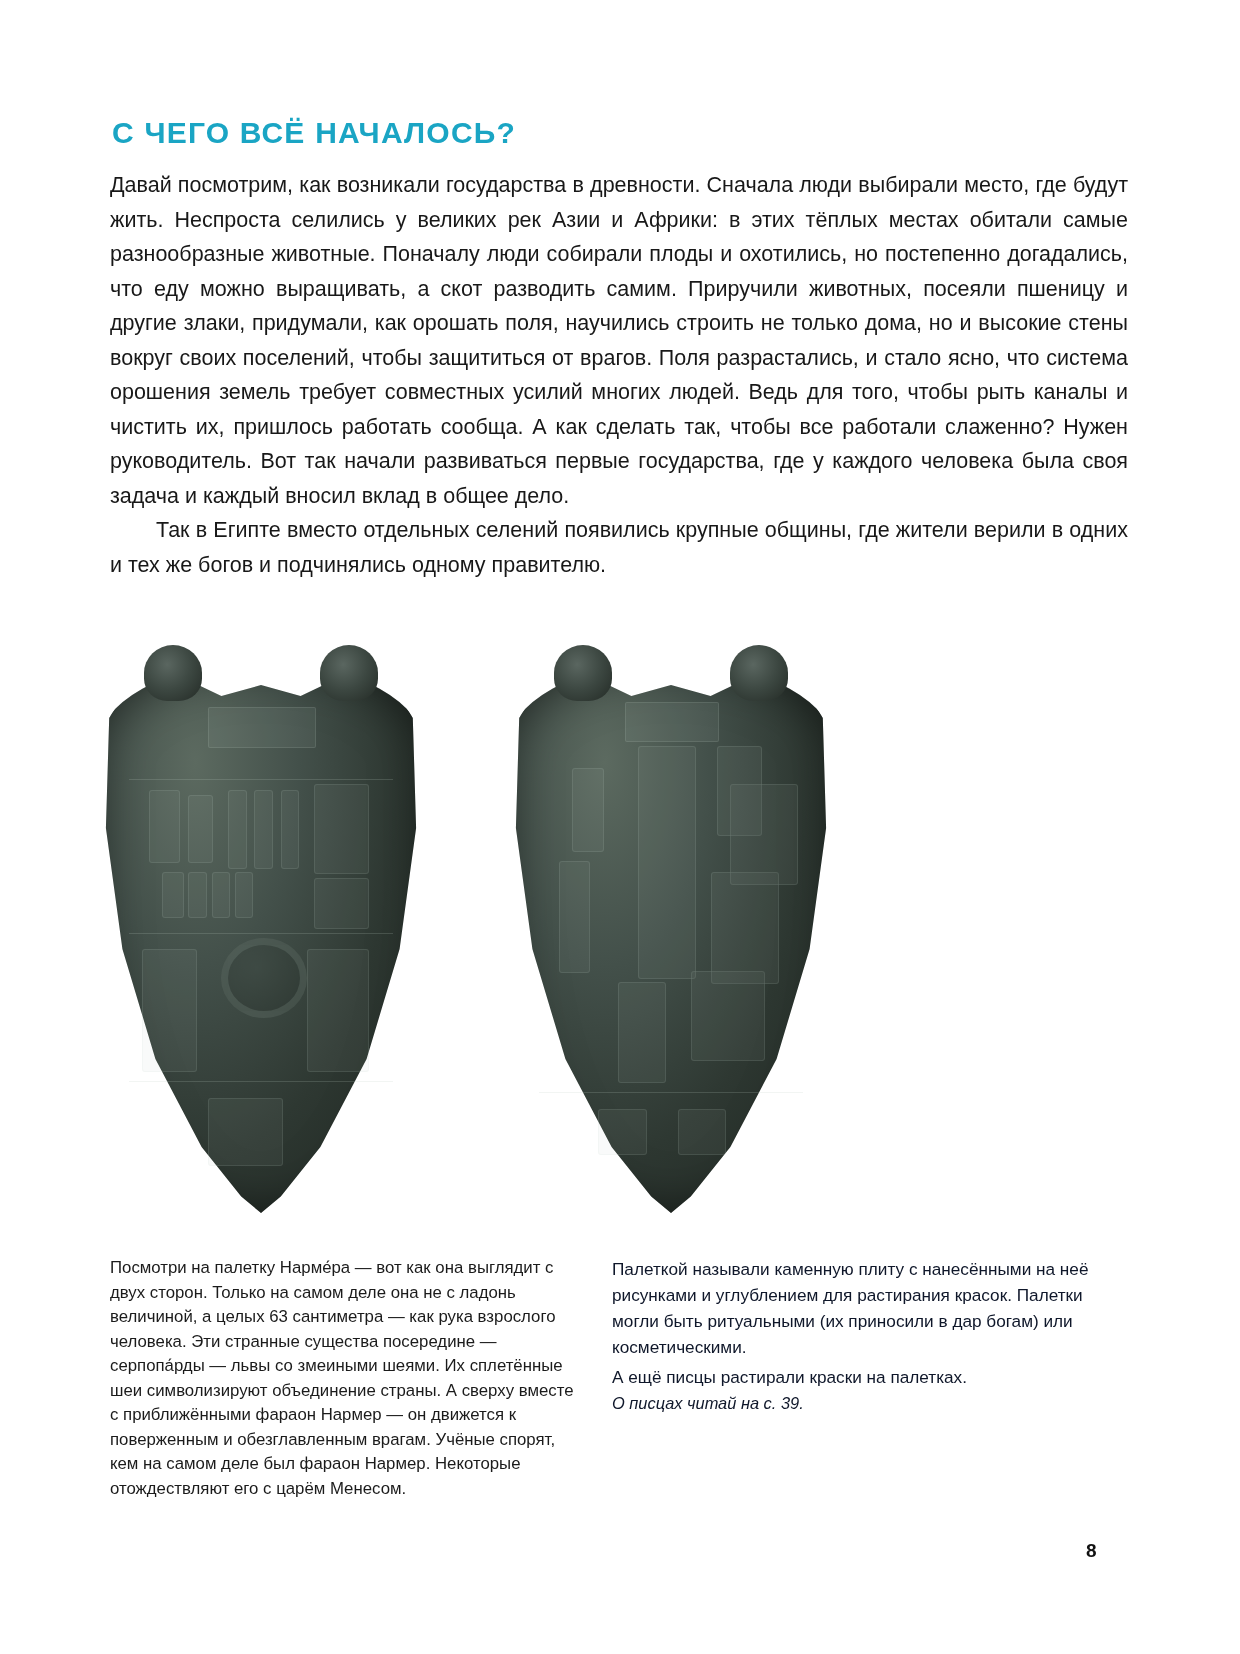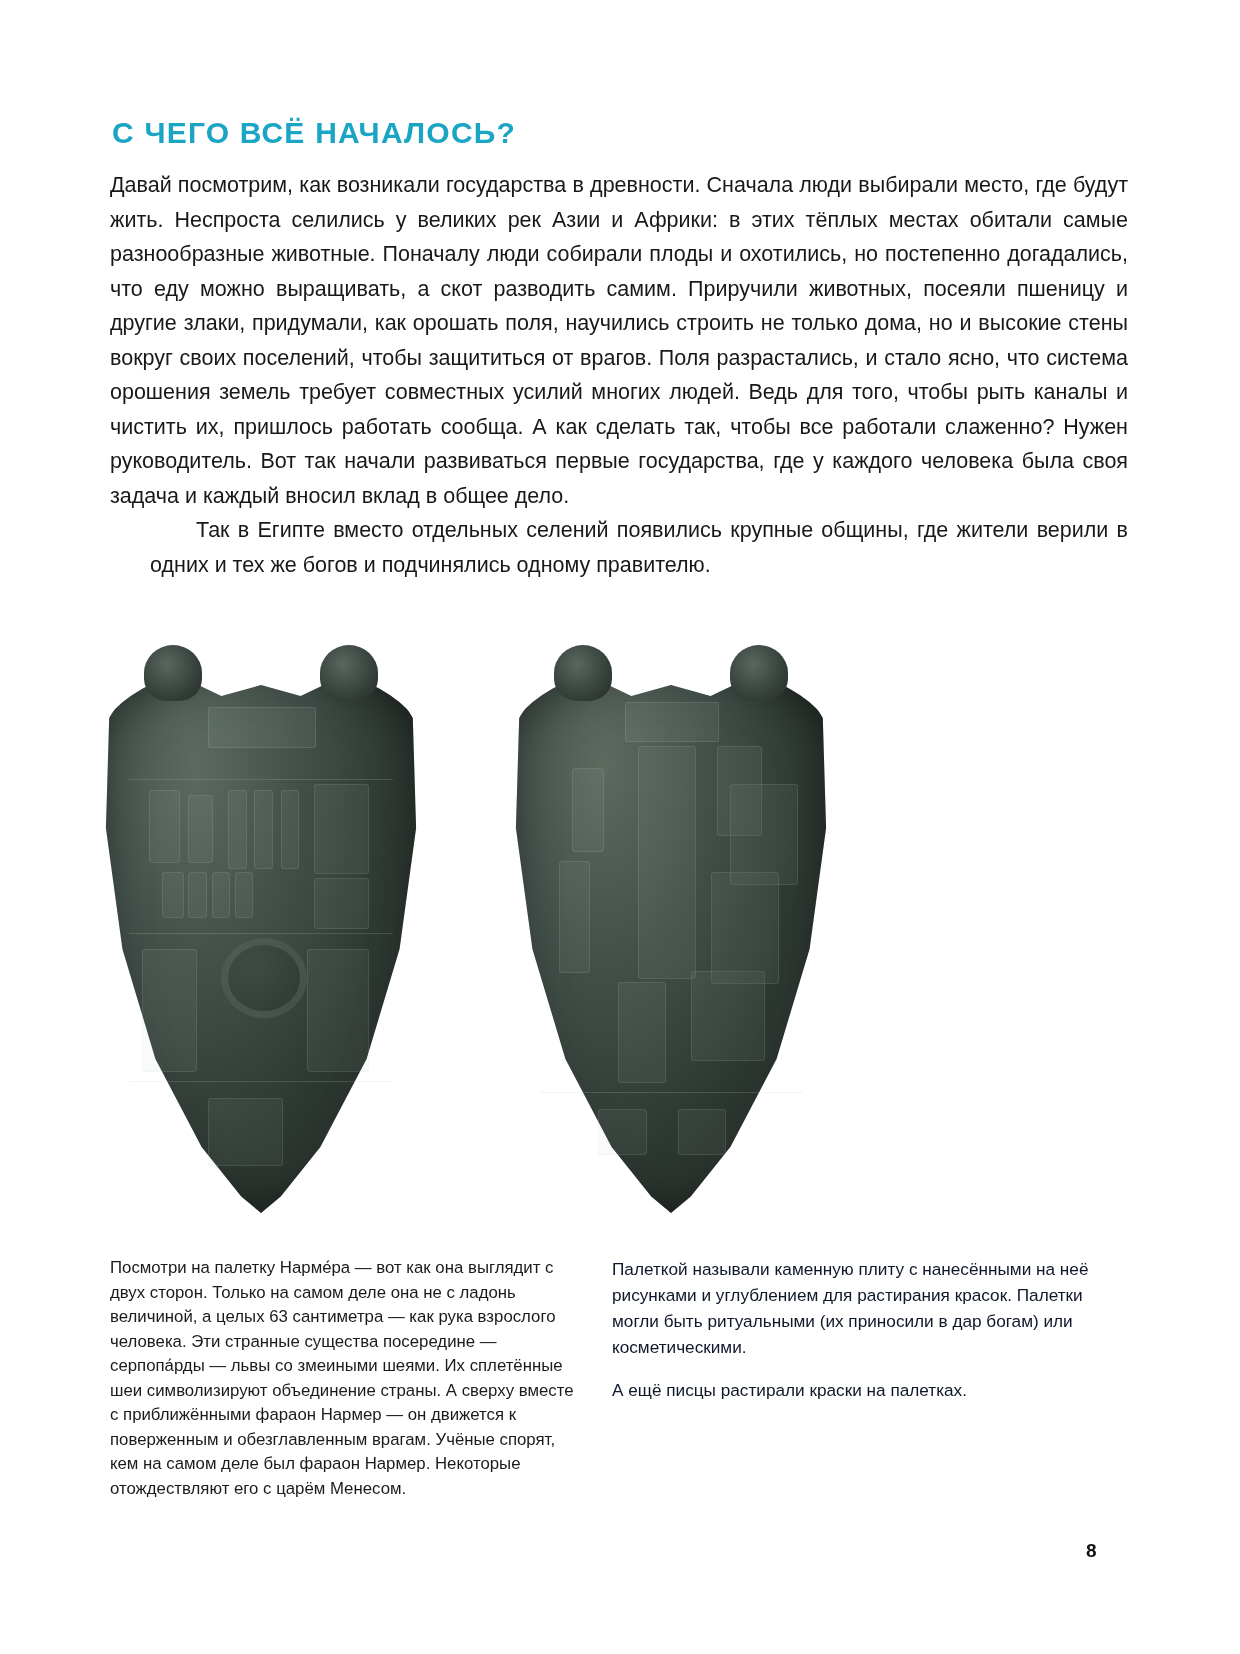--- a/index.html
+++ b/index.html
@@ -43,21 +43,20 @@
     font-size: 21.5px;
     line-height: 34.5px;
     text-align: justify;
     color: #181818;
   }
   .body-text p {
     margin: 0;
   }
   .body-text p.indent {
     text-indent: 46px;
-    margin-left: 40px;
   }
 
   
   .artwork {
     position: absolute;
     left: 96px;
     top: 645px;
     width: 940px;
     height: 570px;
   }
@@ -163,21 +162,21 @@
   .col-right {
     position: absolute;
     left: 612px;
     top: 1256px;
     width: 478px;
     font-size: 17.2px;
     line-height: 26px;
     color: #0f172a;
   }
   .col-right p { margin: 0; }
-  .col-right .spaced { margin-top: 17px; }
+  .col-right .spaced { margin-top: 4px; }
   .col-right .italic {
     font-style: italic;
     font-size: 16.4px;
   }
 
   
   .page-number {
     position: absolute;
     left: 1086px;
     top: 1540px;
@@ -247,17 +246,18 @@
       </div>
     </div>
   </div>
 
 
   <div class="col-left">Посмотри на палетку Нарме́ра — вот как она выглядит с двух сторон. Только на самом деле она не с ладонь величиной, а целых 63 сантиметра — как рука взрослого человека. Эти странные существа посередине — серпопа́рды — львы со змеиными шеями. Их сплетённые шеи символизируют объединение страны. А сверху вместе с приближёнными фараон Нармер — он движется к поверженным и обезглавленным врагам. Учёные спорят, кем на самом деле был фараон Нармер. Некоторые отождествляют его с царём Менесом.</div>
 
   <div class="col-right">
     <p>Палеткой называли каменную плиту с нанесёнными на неё рисунками и углублением для растирания красок. Палетки могли быть ритуальными (их приносили в дар богам) или косметическими.</p>
     <p class="spaced">А ещё писцы растирали краски на палетках.</p>
+    <p class="italic">О писцах читай на с. 39.</p>
   </div>
 
   <div class="page-number">8</div>
 
 </div>
 
 </body></html>

